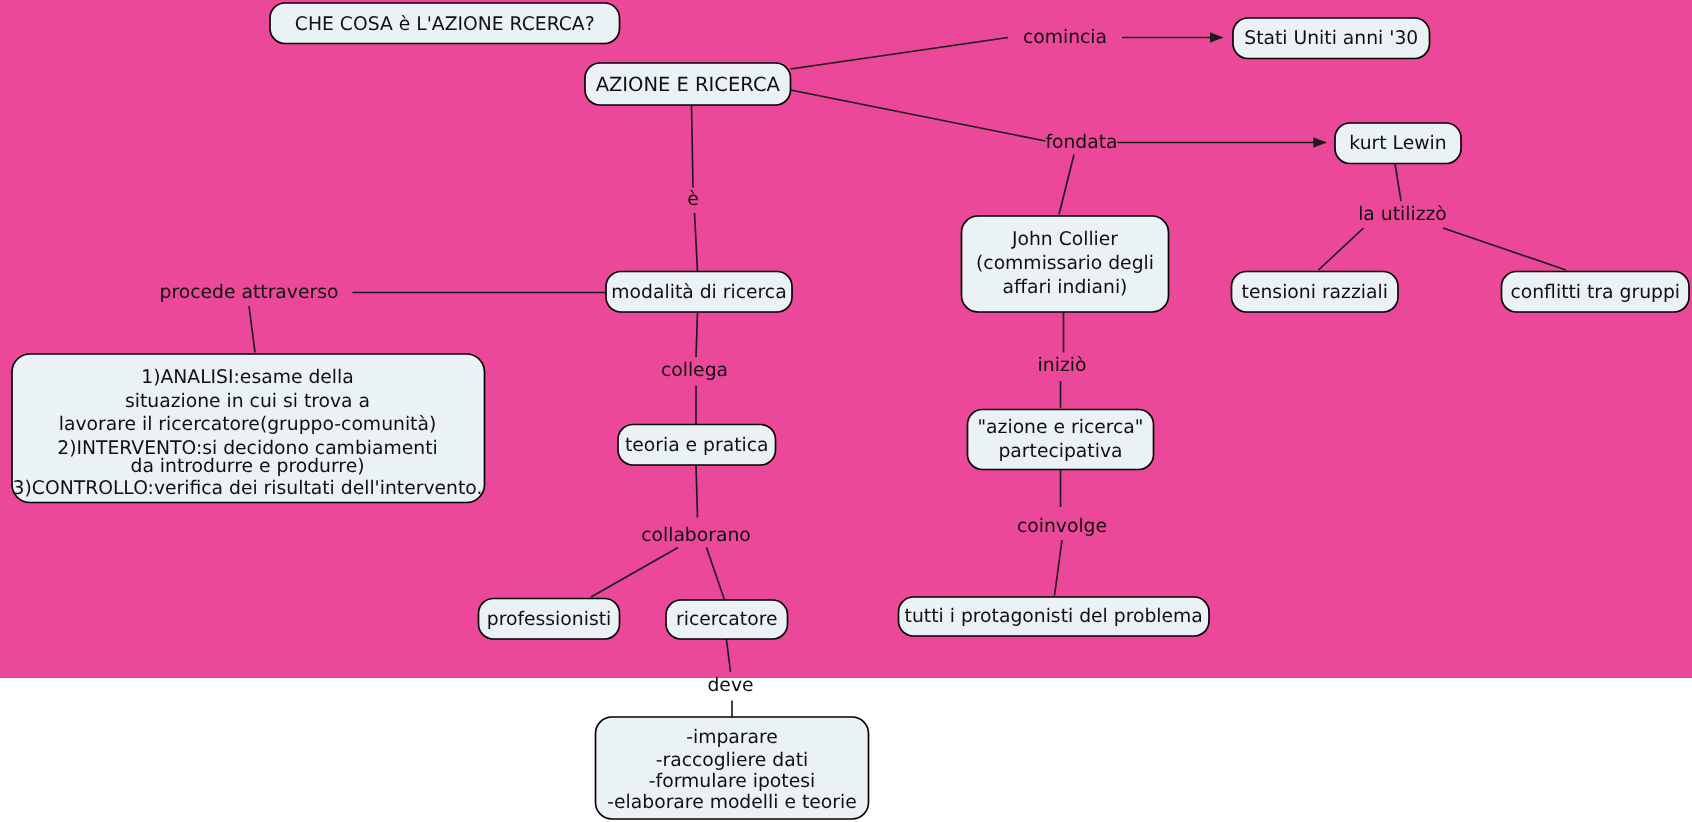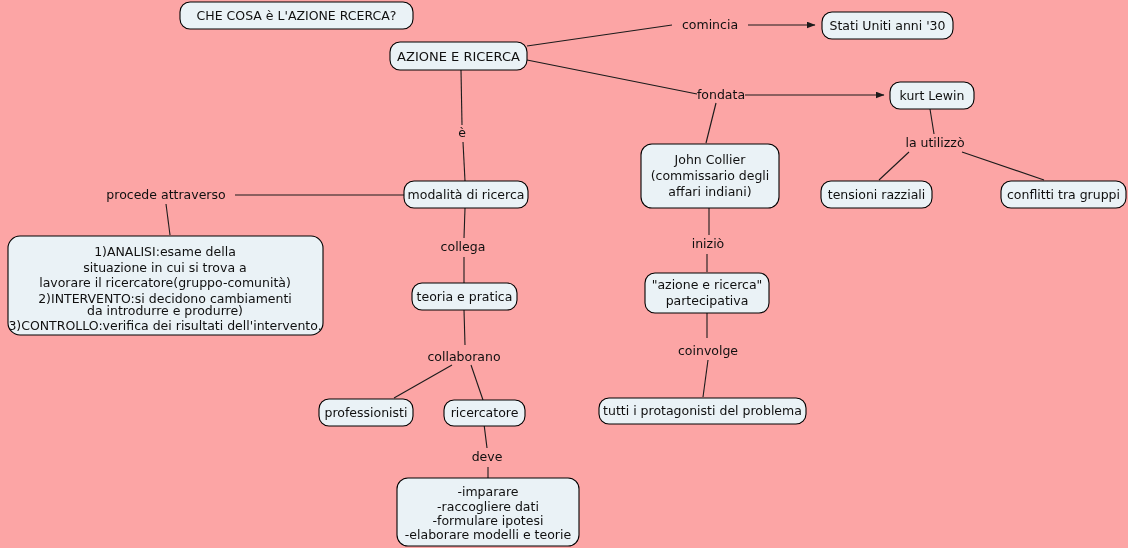--- a/index.html
+++ b/index.html
@@ -9,22 +9,22 @@
   }
   body {
     width: 1128px;
     height: 548px;
     overflow: hidden;
     font-family: "DejaVu Sans", "Liberation Sans", sans-serif;
   }
   #map-root {
     position: relative;
     width: 1128px;
-    height: 548px;
-    background: #fca5a5;
+    height: 452px;
+    background: #ec4899;
   }
   svg#map-svg {
     position: absolute;
     top: 0;
     left: 0;
     width: 1128px;
     height: 548px;
   }
   .edge-line {
     stroke: #1b1b1b;

